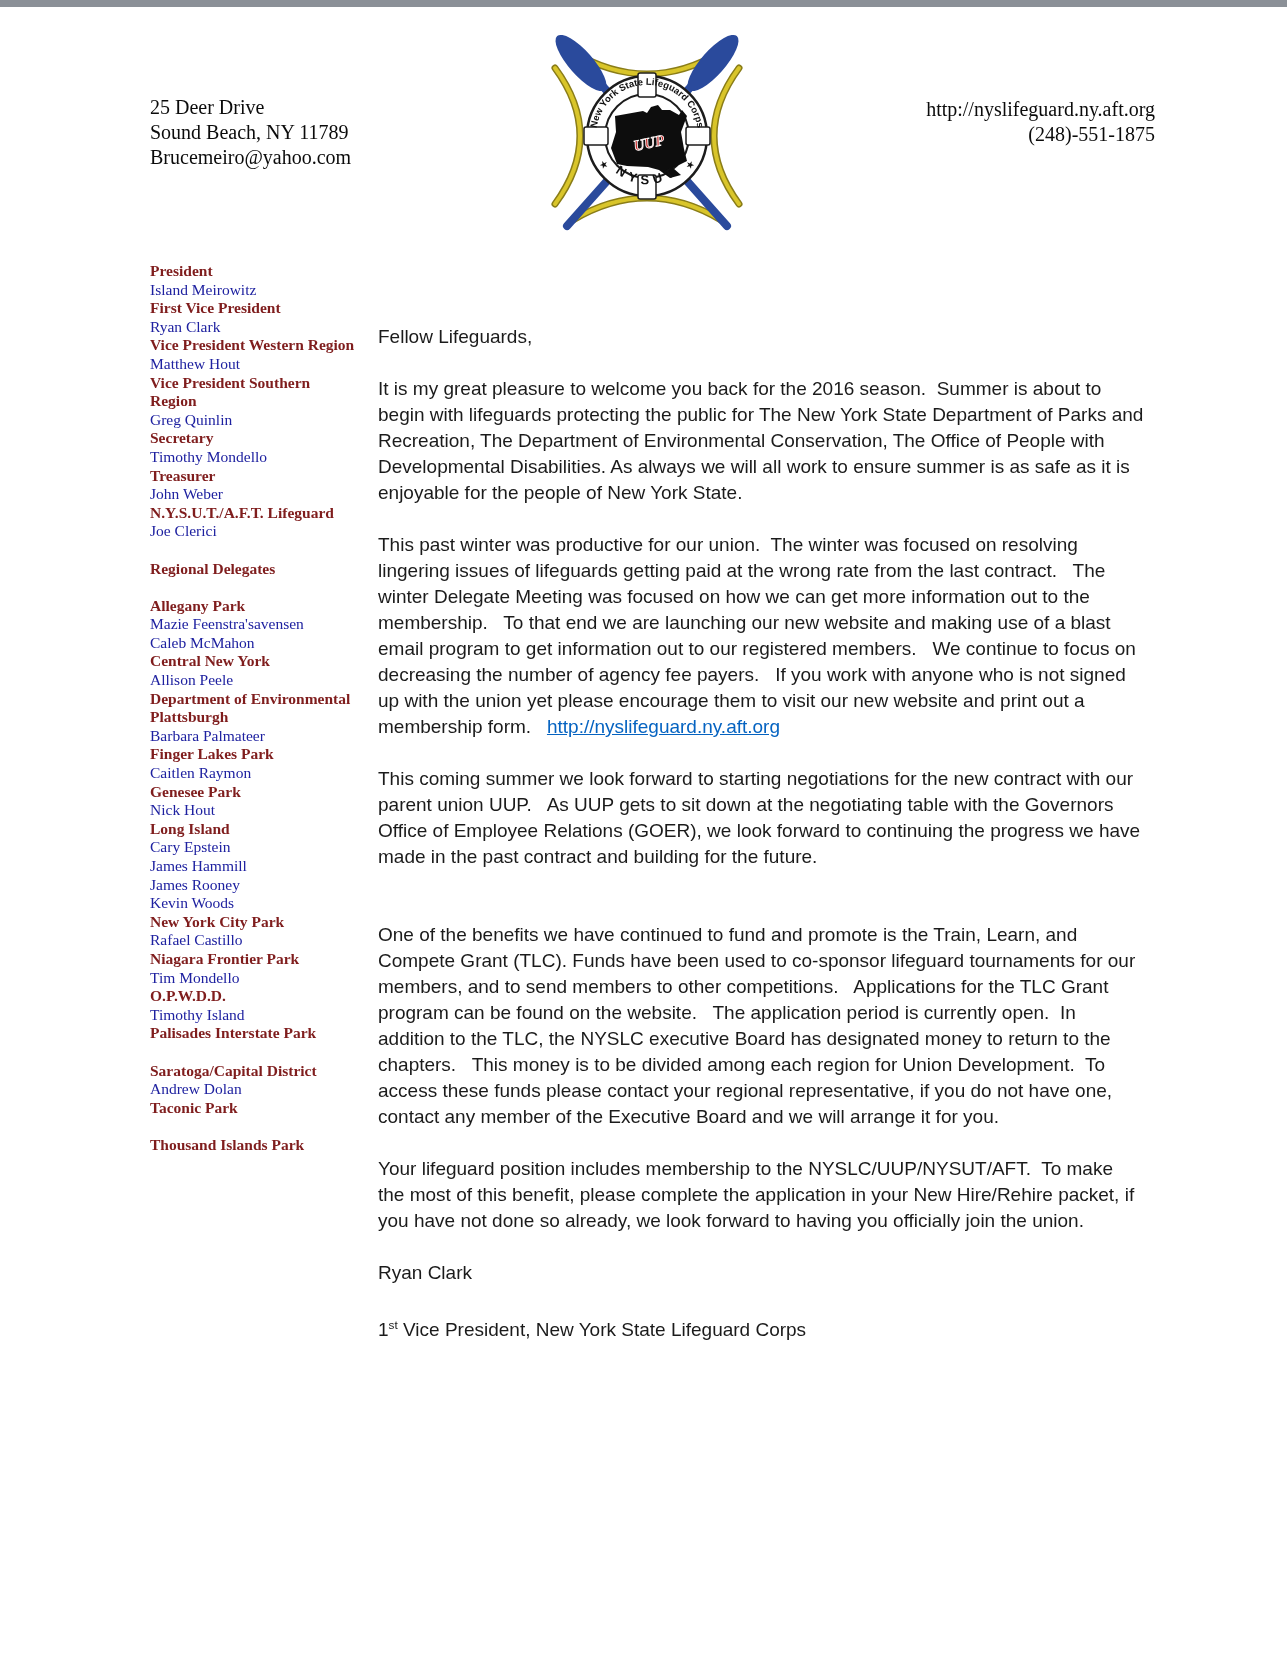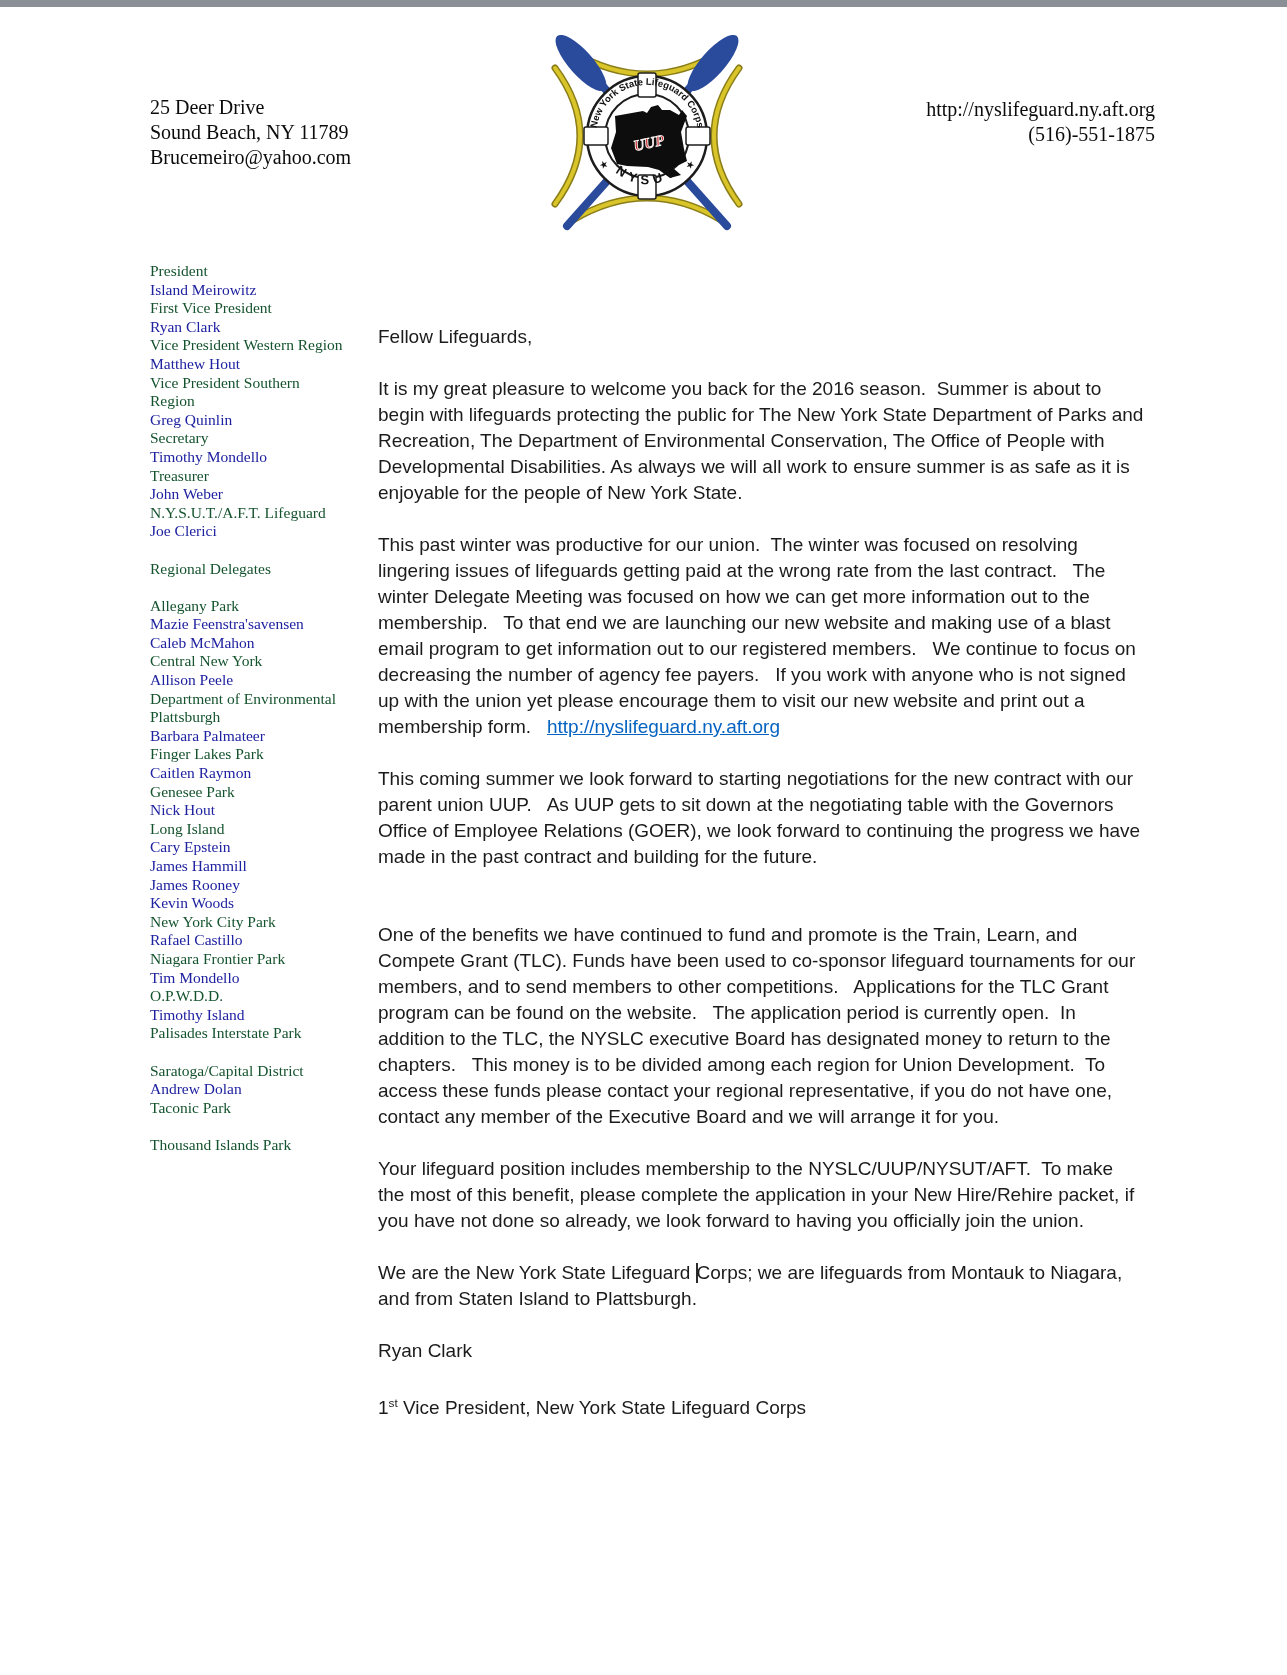--- a/index.html
+++ b/index.html
@@ -9,21 +9,21 @@
 
   .addr{position:absolute;left:150px;top:95px;font-size:20px;line-height:25px;color:#0b0b0b;}
   .contact{position:absolute;right:143px;top:97px;text-align:right;font-size:20px;line-height:25px;color:#0b0b0b;}
 
   .logo{position:absolute;left:521px;top:18px;width:252px;height:238px;}
 
   .sidebar{position:absolute;left:150px;top:262px;width:250px;
            font-family:"Liberation Serif",serif;font-size:15.5px;line-height:18.6px;
            color:#1e21a0;white-space:nowrap;}
   .sb-line{height:18.6px;}
-  .sb-line.bold{font-weight:normal;color:#14532d;}
+  .sb-line.bold{font-weight:bold;color:#7f1d1d;}
   .sb-line.blank{height:18.6px;}
 
   .body-col{position:absolute;left:378px;top:296px;width:766px;
             font-family:"Liberation Sans",sans-serif;font-size:19px;line-height:26px;
             color:#1b1b1b;}
   .body-col p{margin:0 0 26px 0;white-space:pre-wrap;}
   .pspacer{height:26px;}
   .body-col a.link{color:#0563c1;text-decoration:underline;cursor:pointer;}
   .cursor{display:inline-block;width:2px;height:20px;background:#2a2a2a;
           vertical-align:text-bottom;margin-right:-1px;}
@@ -87,21 +87,21 @@
       </text>
       <text x="83" y="150" font-size="10" text-anchor="middle" fill="#111111" transform="rotate(-24 83 147)">★</text>
       <text x="169" y="150" font-size="10" text-anchor="middle" fill="#111111" transform="rotate(24 169 147)">★</text>
 
       <text x="128" y="130" text-anchor="middle" font-family="Liberation Serif, serif" font-style="italic" font-weight="bold" font-size="15" fill="#c62828" stroke="#ffffff" stroke-width="0.8" transform="rotate(-12 128 126)">UUP</text>
     </svg>
   </div>
 
   <div class="contact">
     <div>http://nyslifeguard.ny.aft.org</div>
-    <div>(516)-551-1875</div>
+    <div>(248)-551-1875</div>
   </div>
 
   <div class="sidebar" id="sidebar" style="color: rgb(30, 33, 160);">
       <div class="sb-line bold">President</div>
       <div class="sb-line">Island Meirowitz</div>
       <div class="sb-line bold">First Vice President</div>
       <div class="sb-line">Ryan Clark</div>
       <div class="sb-line bold">Vice President Western Region</div>
       <div class="sb-line">Matthew Hout</div>
       <div class="sb-line bold">Vice President Southern</div>
@@ -149,17 +149,16 @@
     </div>
 
   <div class="body-col" id="letter-body" style="color: rgb(27, 27, 27); margin-top: 28px;">
       <p>Fellow Lifeguards,</p>
       <p>It is my great pleasure to welcome you back for the 2016 season.  Summer is about to begin with lifeguards protecting the public for The New York State Department of Parks and Recreation, The Department of Environmental Conservation, The Office of People with Developmental Disabilities. As always we will all work to ensure summer is as safe as it is enjoyable for the people of New York State.</p>
       <p>This past winter was productive for our union.  The winter was focused on resolving lingering issues of lifeguards getting paid at the wrong rate from the last contract.   The winter Delegate Meeting was focused on how we can get more information out to the membership.   To that end we are launching our new website and making use of a blast email program to get information out to our registered members.   We continue to focus on decreasing the number of agency fee payers.   If you work with anyone who is not signed up with the union yet please encourage them to visit our new website and print out a membership form.   <a class="link" href="#" style="color: rgb(5, 99, 193);">http://nyslifeguard.ny.aft.org</a></p>
       <p>This coming summer we look forward to starting negotiations for the new contract with our parent union UUP.   As UUP gets to sit down at the negotiating table with the Governors Office of Employee Relations (GOER), we look forward to continuing the progress we have made in the past contract and building for the future.</p>
       <div class="pspacer"></div>
       <p>One of the benefits we have continued to fund and promote is the Train, Learn, and Compete Grant (TLC). Funds have been used to co-sponsor lifeguard tournaments for our members, and to send members to other competitions.   Applications for the TLC Grant program can be found on the website.   The application period is currently open.  In addition to the TLC, the NYSLC executive Board has designated money to return to the chapters.   This money is to be divided among each region for Union Development.  To access these funds please contact your regional representative, if you do not have one, contact any member of the Executive Board and we will arrange it for you.</p>
       <p>Your lifeguard position includes membership to the NYSLC/UUP/NYSUT/AFT.  To make the most of this benefit, please complete the application in your New Hire/Rehire packet, if you have not done so already, we look forward to having you officially join the union.</p>
-      <p>We are the New York State Lifeguard <span class="cursor"></span>Corps; we are lifeguards from Montauk to Niagara, and from Staten Island to Plattsburgh.</p>
       <p>Ryan Clark</p>
       <p>1<sup>st</sup> Vice President, New York State Lifeguard Corps</p>
     </div>
 </div>
 
 </body></html>

